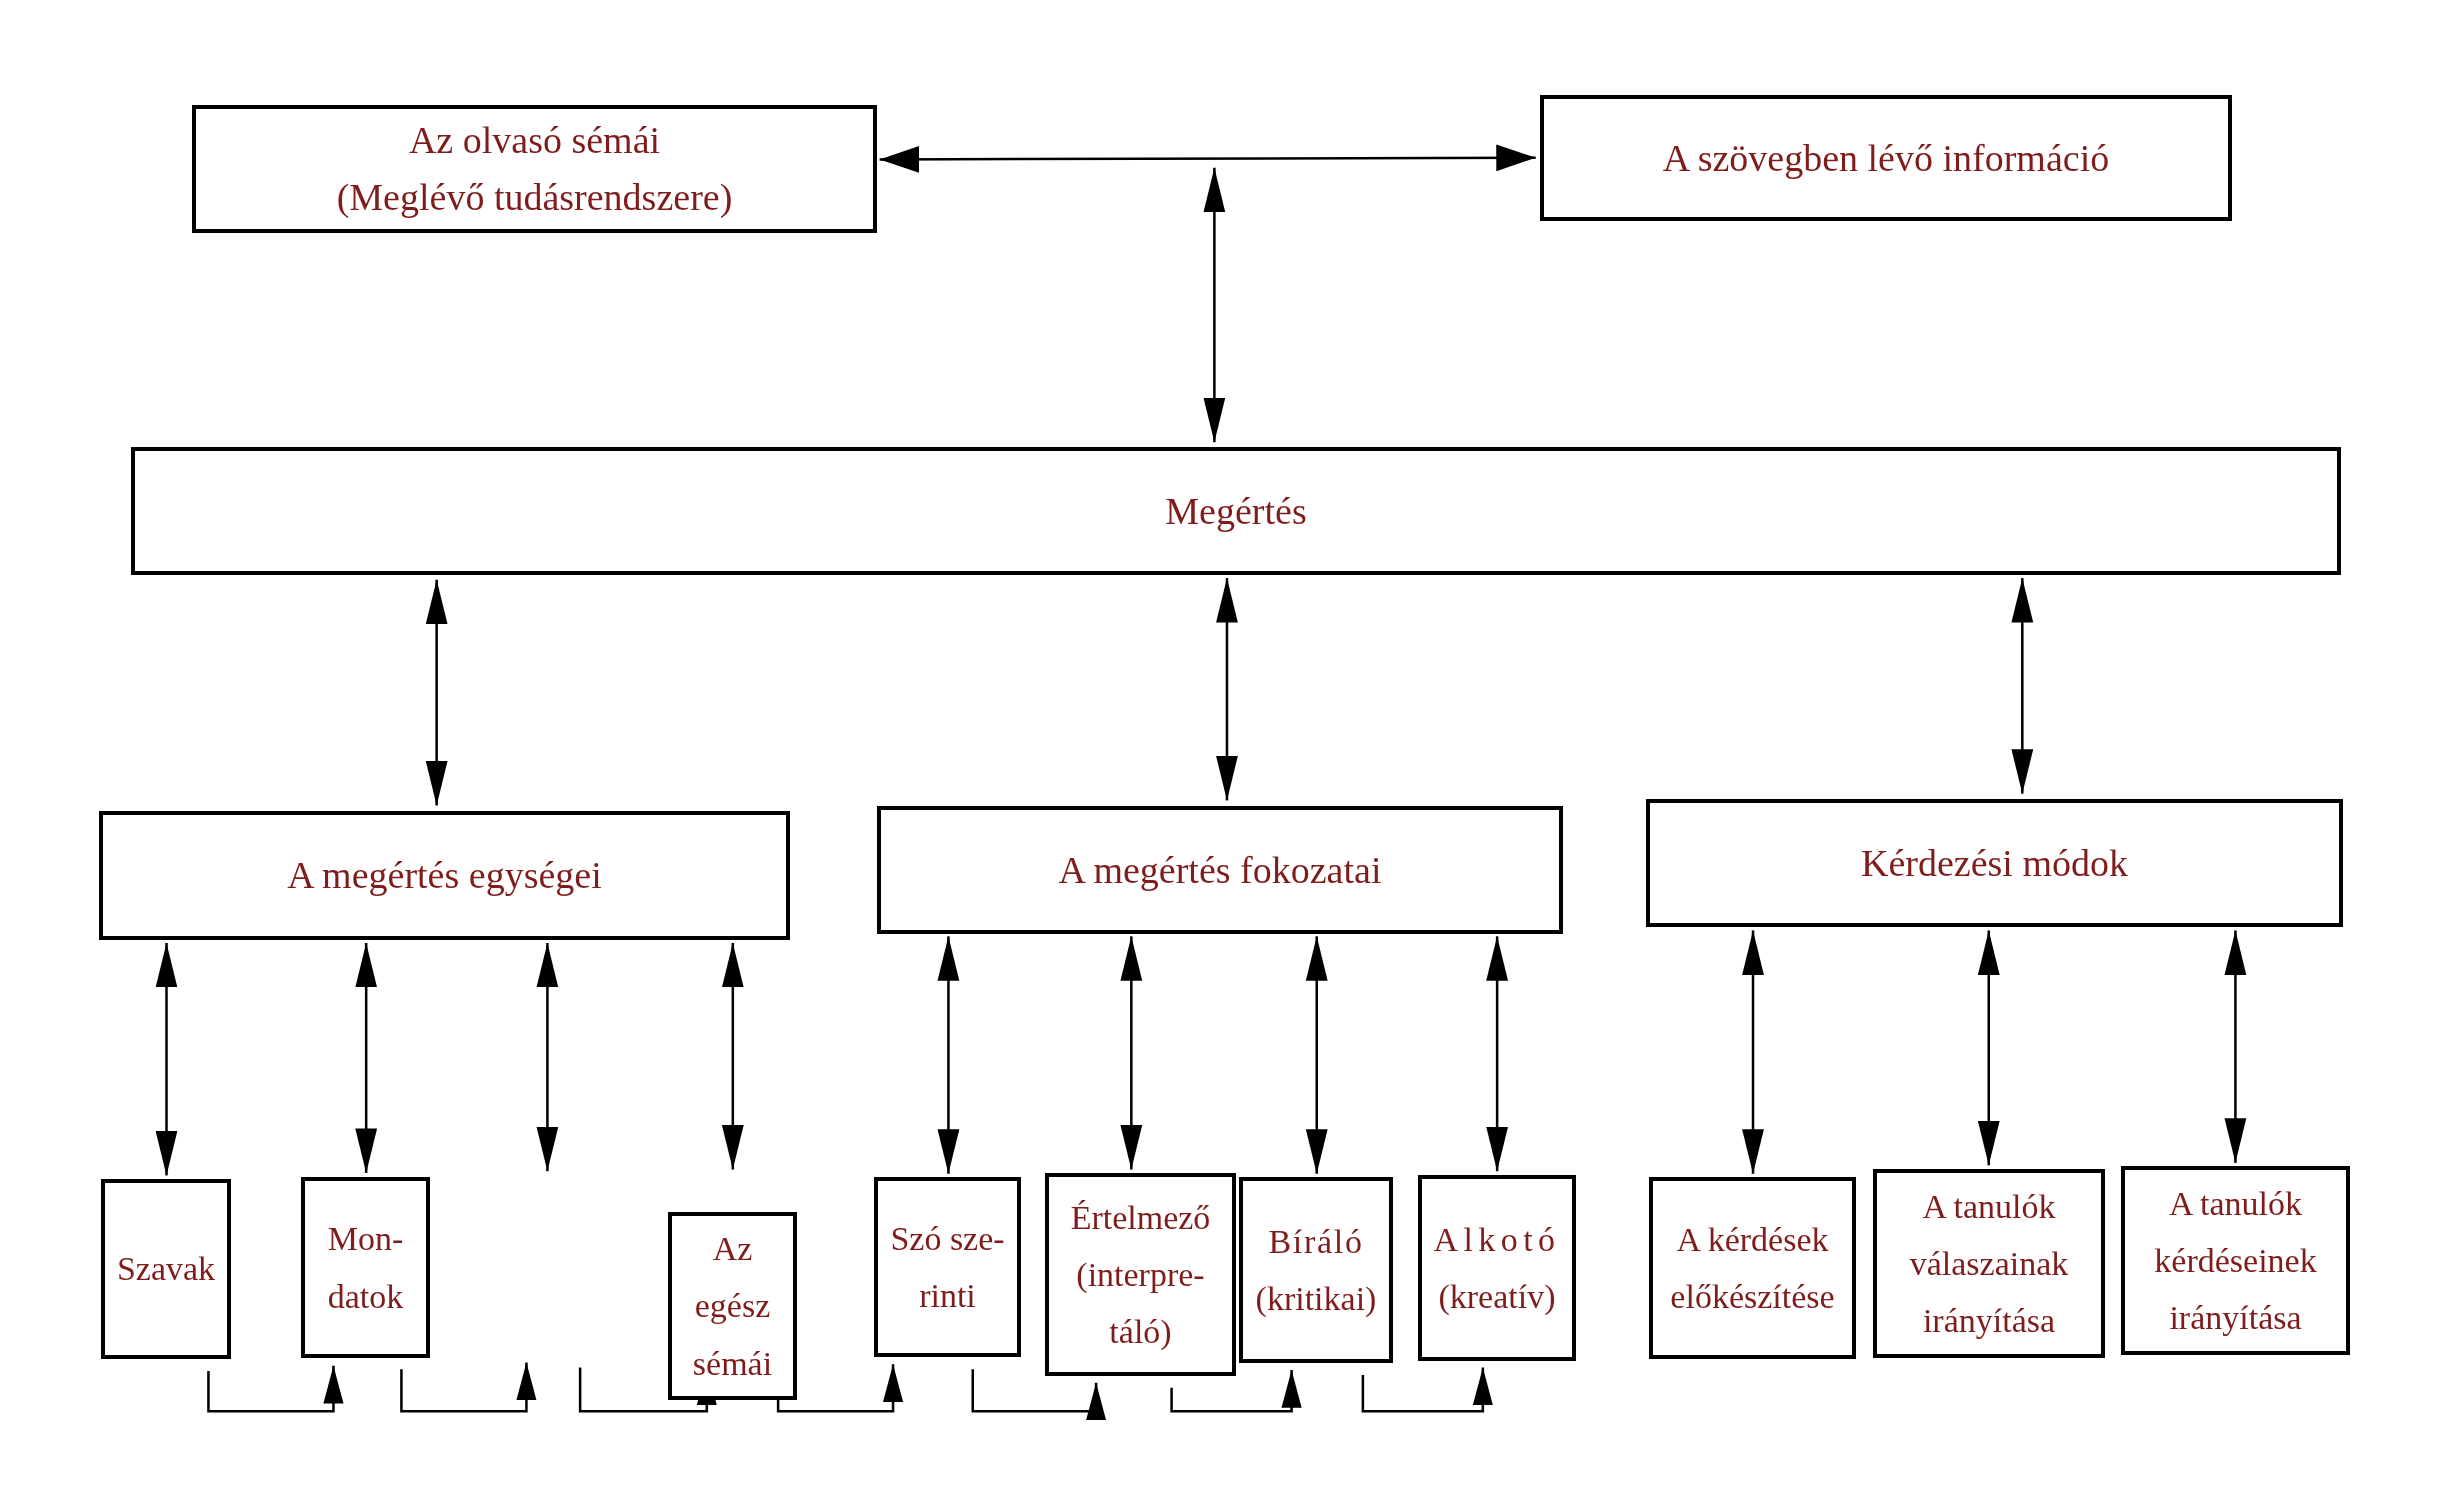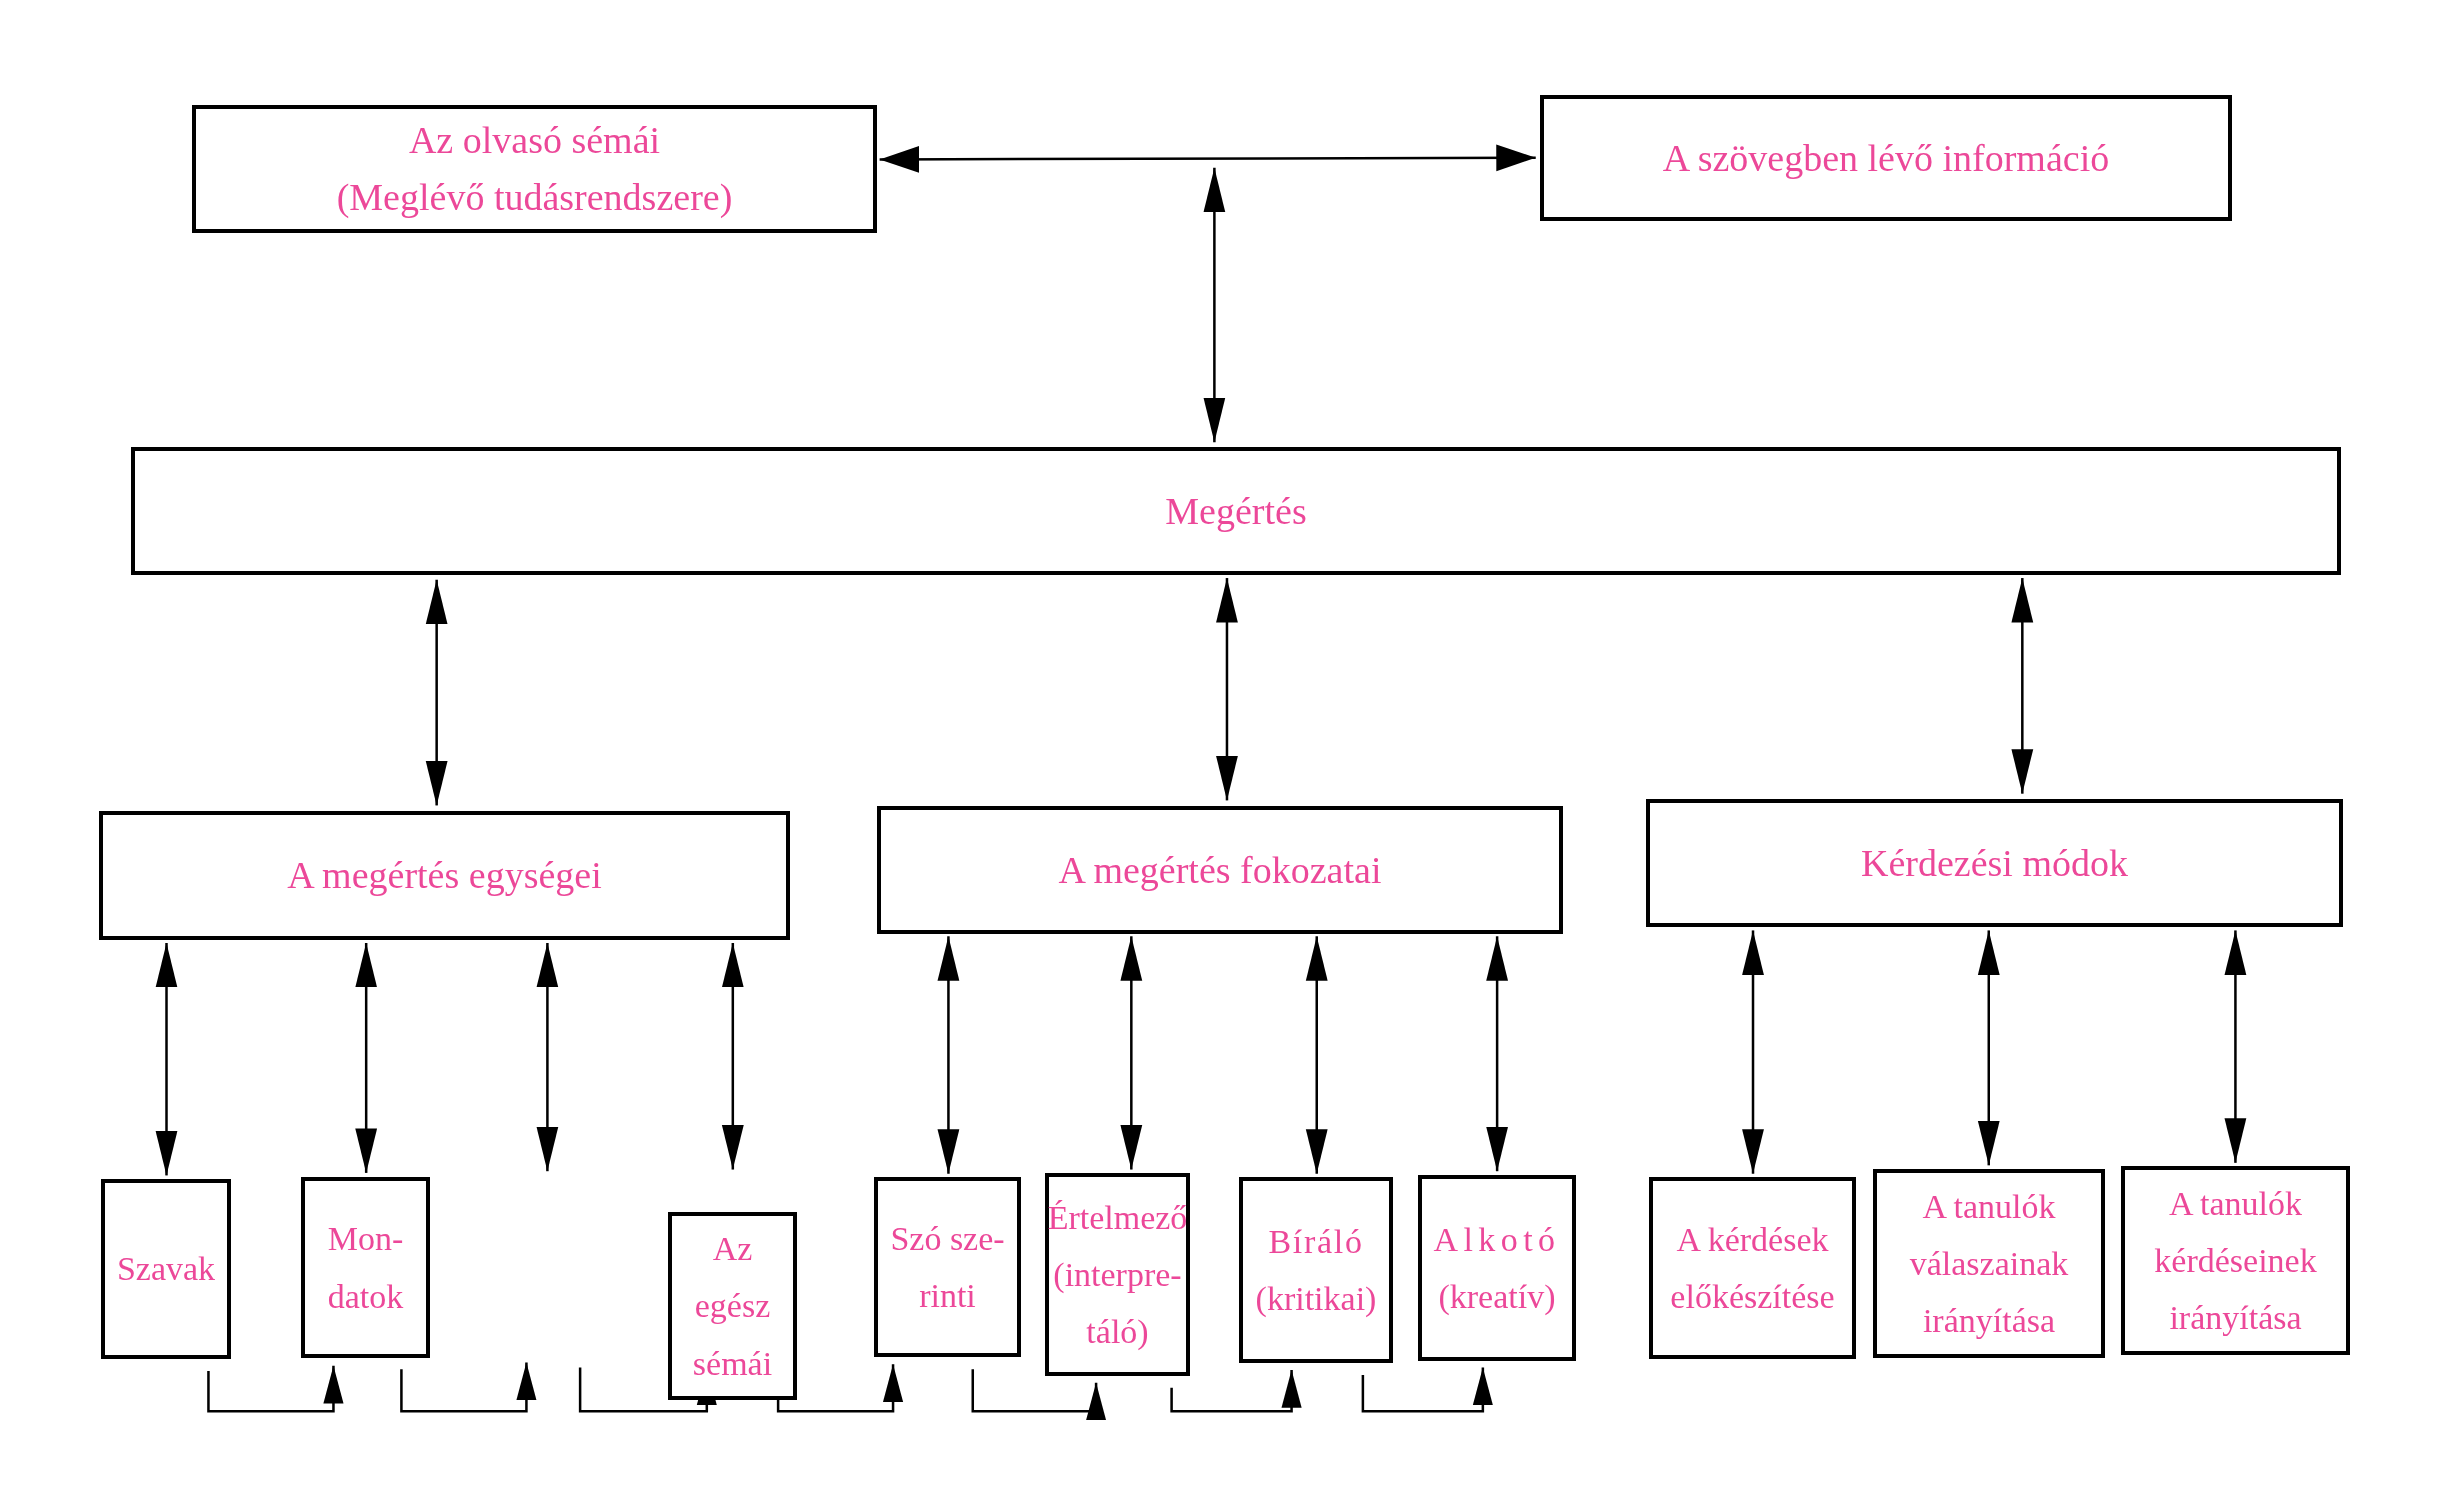--- a/index.html
+++ b/index.html
@@ -2,21 +2,21 @@
 <html style="font-size:13.4px"><head>
 <meta charset="utf-8">
 <style>
   html, body { margin: 0; padding: 0; background: #ffffff; }
   #canvas {
     position: relative;
     width: 2438px;
     height: 1511px;
     background: #ffffff;
     font-family: "Liberation Serif", "DejaVu Serif", serif;
-    color: #ec4899;
+    color: #7f1d1d;
     overflow: hidden;
   }
   #arrow-layer {
     position: absolute;
     left: 0; top: 0;
     width: 2438px; height: 1511px;
   }
   #arrow-layer line, #arrow-layer polyline {
     stroke: #000;
     stroke-width: 3;
@@ -121,21 +121,21 @@
   <div class="box child" style="left:668px;top:1212px;width:129px;height:188px">
     <div class="ln">Az</div>
     <div class="ln">egész</div>
     <div class="ln">sémái</div>
   </div>
 
   <div class="box child" style="left:874px;top:1177px;width:147px;height:180px">
     <div class="ln">Szó sze-</div>
     <div class="ln">rinti</div>
   </div>
-  <div class="box child" style="left:1045px;top:1173px;width:145px;height:203px">
+  <div class="box child" style="left:1045px;top:1173px;width:191px;height:203px">
     <div class="ln">Értelmező</div>
     <div class="ln">(interpre-</div>
     <div class="ln">táló)</div>
   </div>
   <div class="box child" style="left:1239px;top:1177px;width:154px;height:186px">
     <div class="ln spread2">Bíráló</div>
     <div class="ln">(kritikai)</div>
   </div>
   <div class="box child" style="left:1418px;top:1175px;width:158px;height:186px">
     <div class="ln spread">Alkotó</div>

